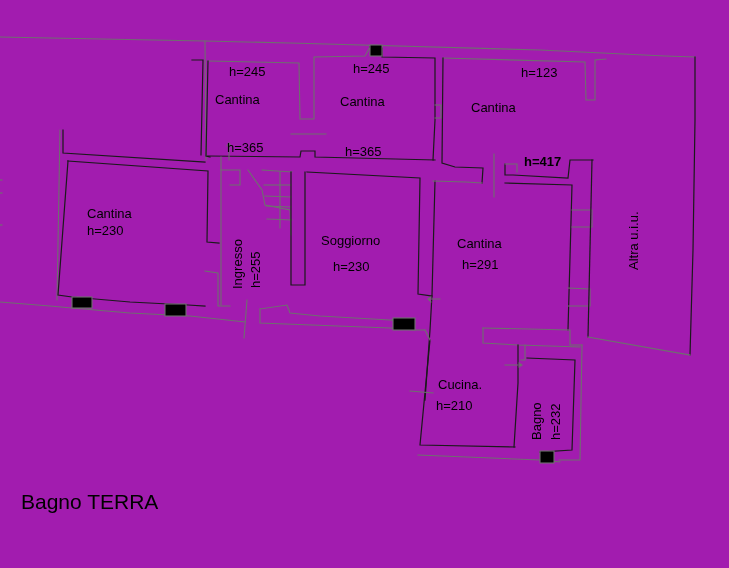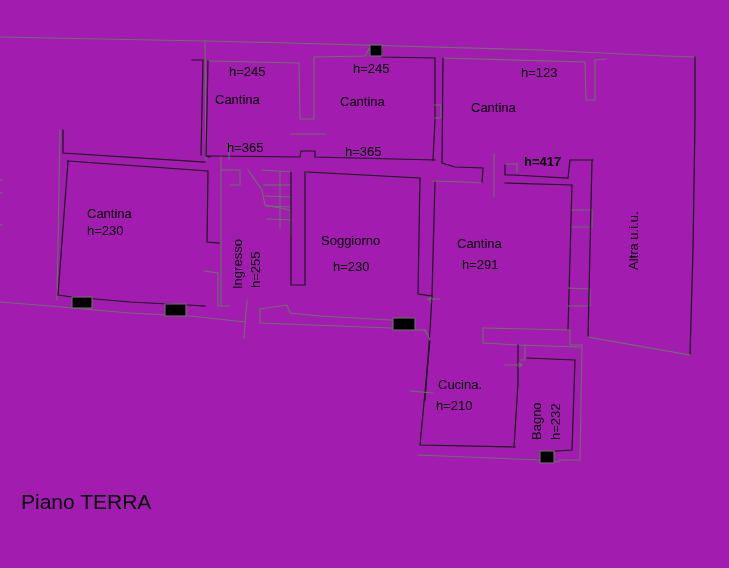--- a/index.html
+++ b/index.html
@@ -119,14 +119,14 @@
   <span class="lbl" style="left:462px;top:258px;">h=291</span>
 
   <span class="lbl rot" style="left:627px;top:270px;">Altra u.i.u.</span>
 
   <span class="lbl" style="left:438px;top:378px;">Cucina.</span>
   <span class="lbl" style="left:436px;top:399px;">h=210</span>
 
   <span class="lbl rot" style="left:530px;top:440px;">Bagno</span>
   <span class="lbl rot" style="left:549px;top:440px;">h=232</span>
 
-  <div class="title">Piano TERRA</div>
+  <div class="title">Bagno TERRA</div>
 </div>
 
 </body></html>

